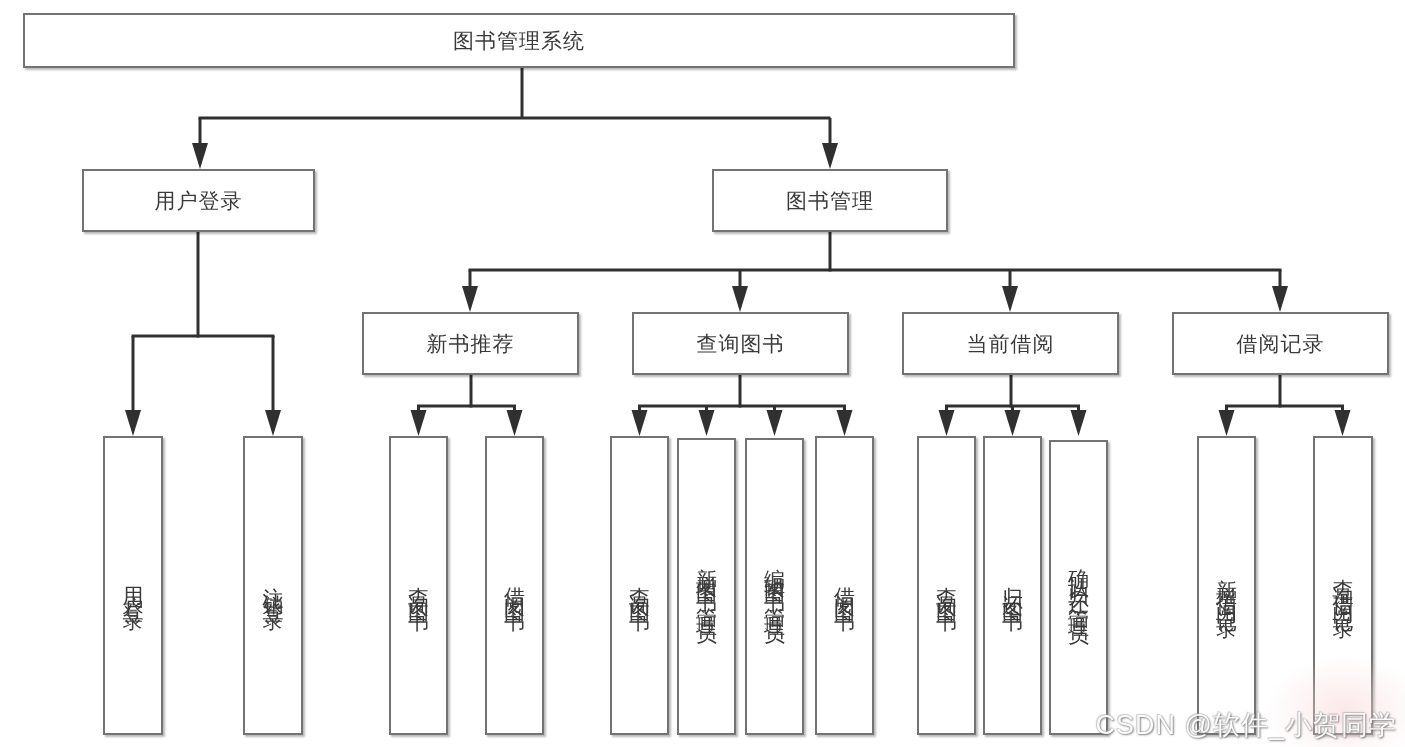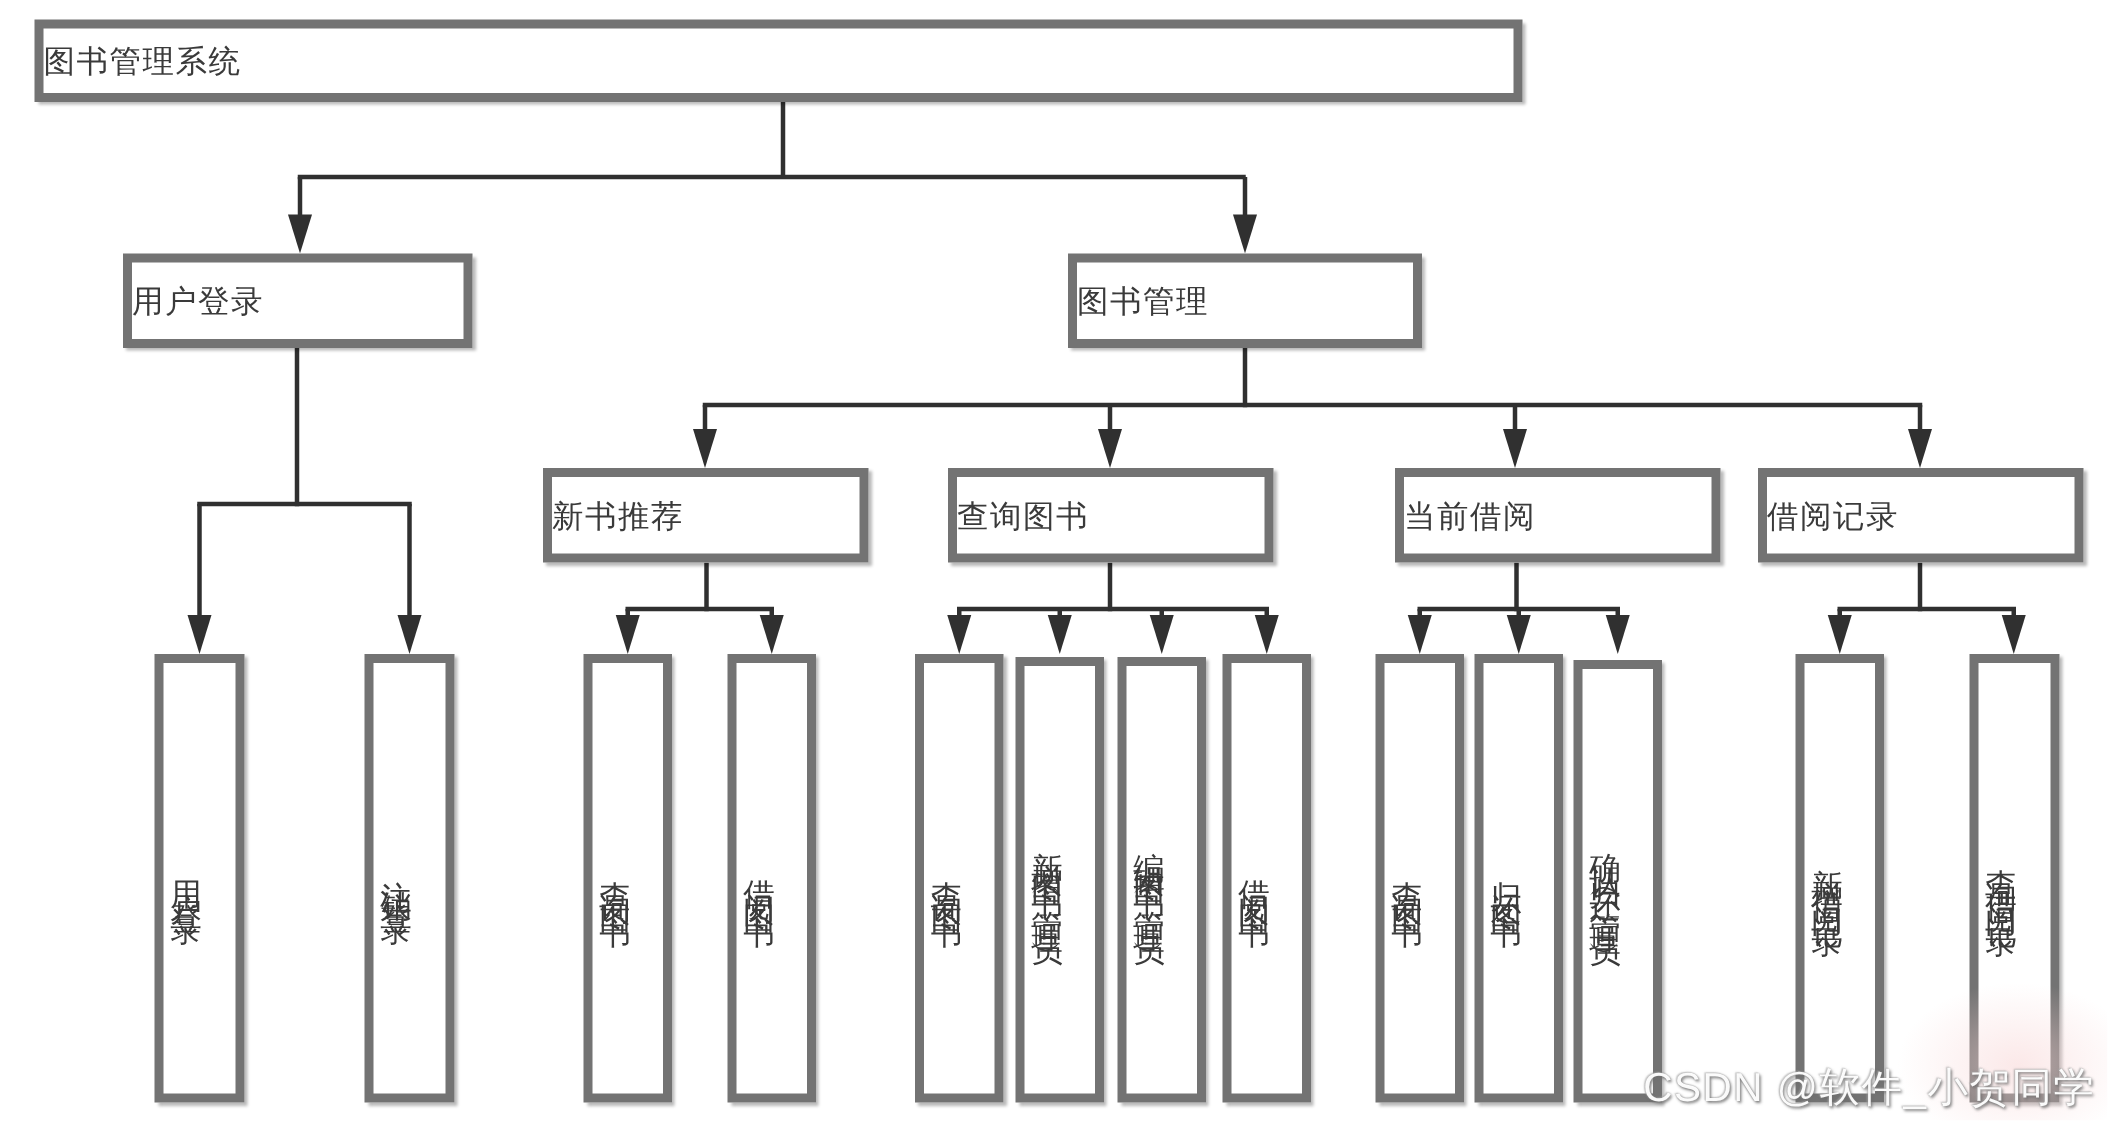--- a/index.html
+++ b/index.html
@@ -8,25 +8,25 @@
     width: 1405px;
     height: 747px;
     background: #ffffff;
     overflow: hidden;
     font-family: "Liberation Sans", "DejaVu Sans", sans-serif;
   }
   .wires { position: absolute; left: 0; top: 0; width: 1405px; height: 747px; }
   .node {
     position: absolute;
     box-sizing: border-box;
-    border: 6px solid #737373;
+    border: 2px solid #737373;
     background: #ffffff;
     display: flex;
     align-items: center;
-    justify-content: flex-start;
+    justify-content: center;
     box-shadow: 2px 2px 2px rgba(0,0,0,0.28);
     color: #3a3a3a;
   }
   .hbox { font-size: 21px; letter-spacing: 1px; }
   .vbox span {
     writing-mode: vertical-rl;
     text-orientation: mixed;
     font-size: 21px;
     letter-spacing: 8px;
     white-space: nowrap;
@@ -142,21 +142,21 @@
   <div class="node hbox" style="left:362px; top:312px; width:217px; height:63px;">
     <span>新书推荐</span>
   </div>
 
   <div class="node hbox" style="left:712px; top:169px; width:236px; height:63px;">
     <span>图书管理</span>
   </div>
   <div class="node hbox" style="left:632px; top:312px; width:217px; height:63px;">
     <span>查询图书</span>
   </div>
-  <div class="node hbox" style="left:902px; top:312px; width:217px; height:63px;margin-left:28px;">
+  <div class="node hbox" style="left:902px; top:312px; width:217px; height:63px;">
     <span>当前借阅</span>
   </div>
   <div class="node hbox" style="left:1172px; top:312px; width:217px; height:63px;">
     <span>借阅记录</span>
   </div>
 
   <div class="node vbox" style="left:103px; top:436px; width:60px; height:299px;">
     <span>用户登录</span>
   </div>
   <div class="node vbox" style="left:243px; top:436px; width:60px; height:299px;">

